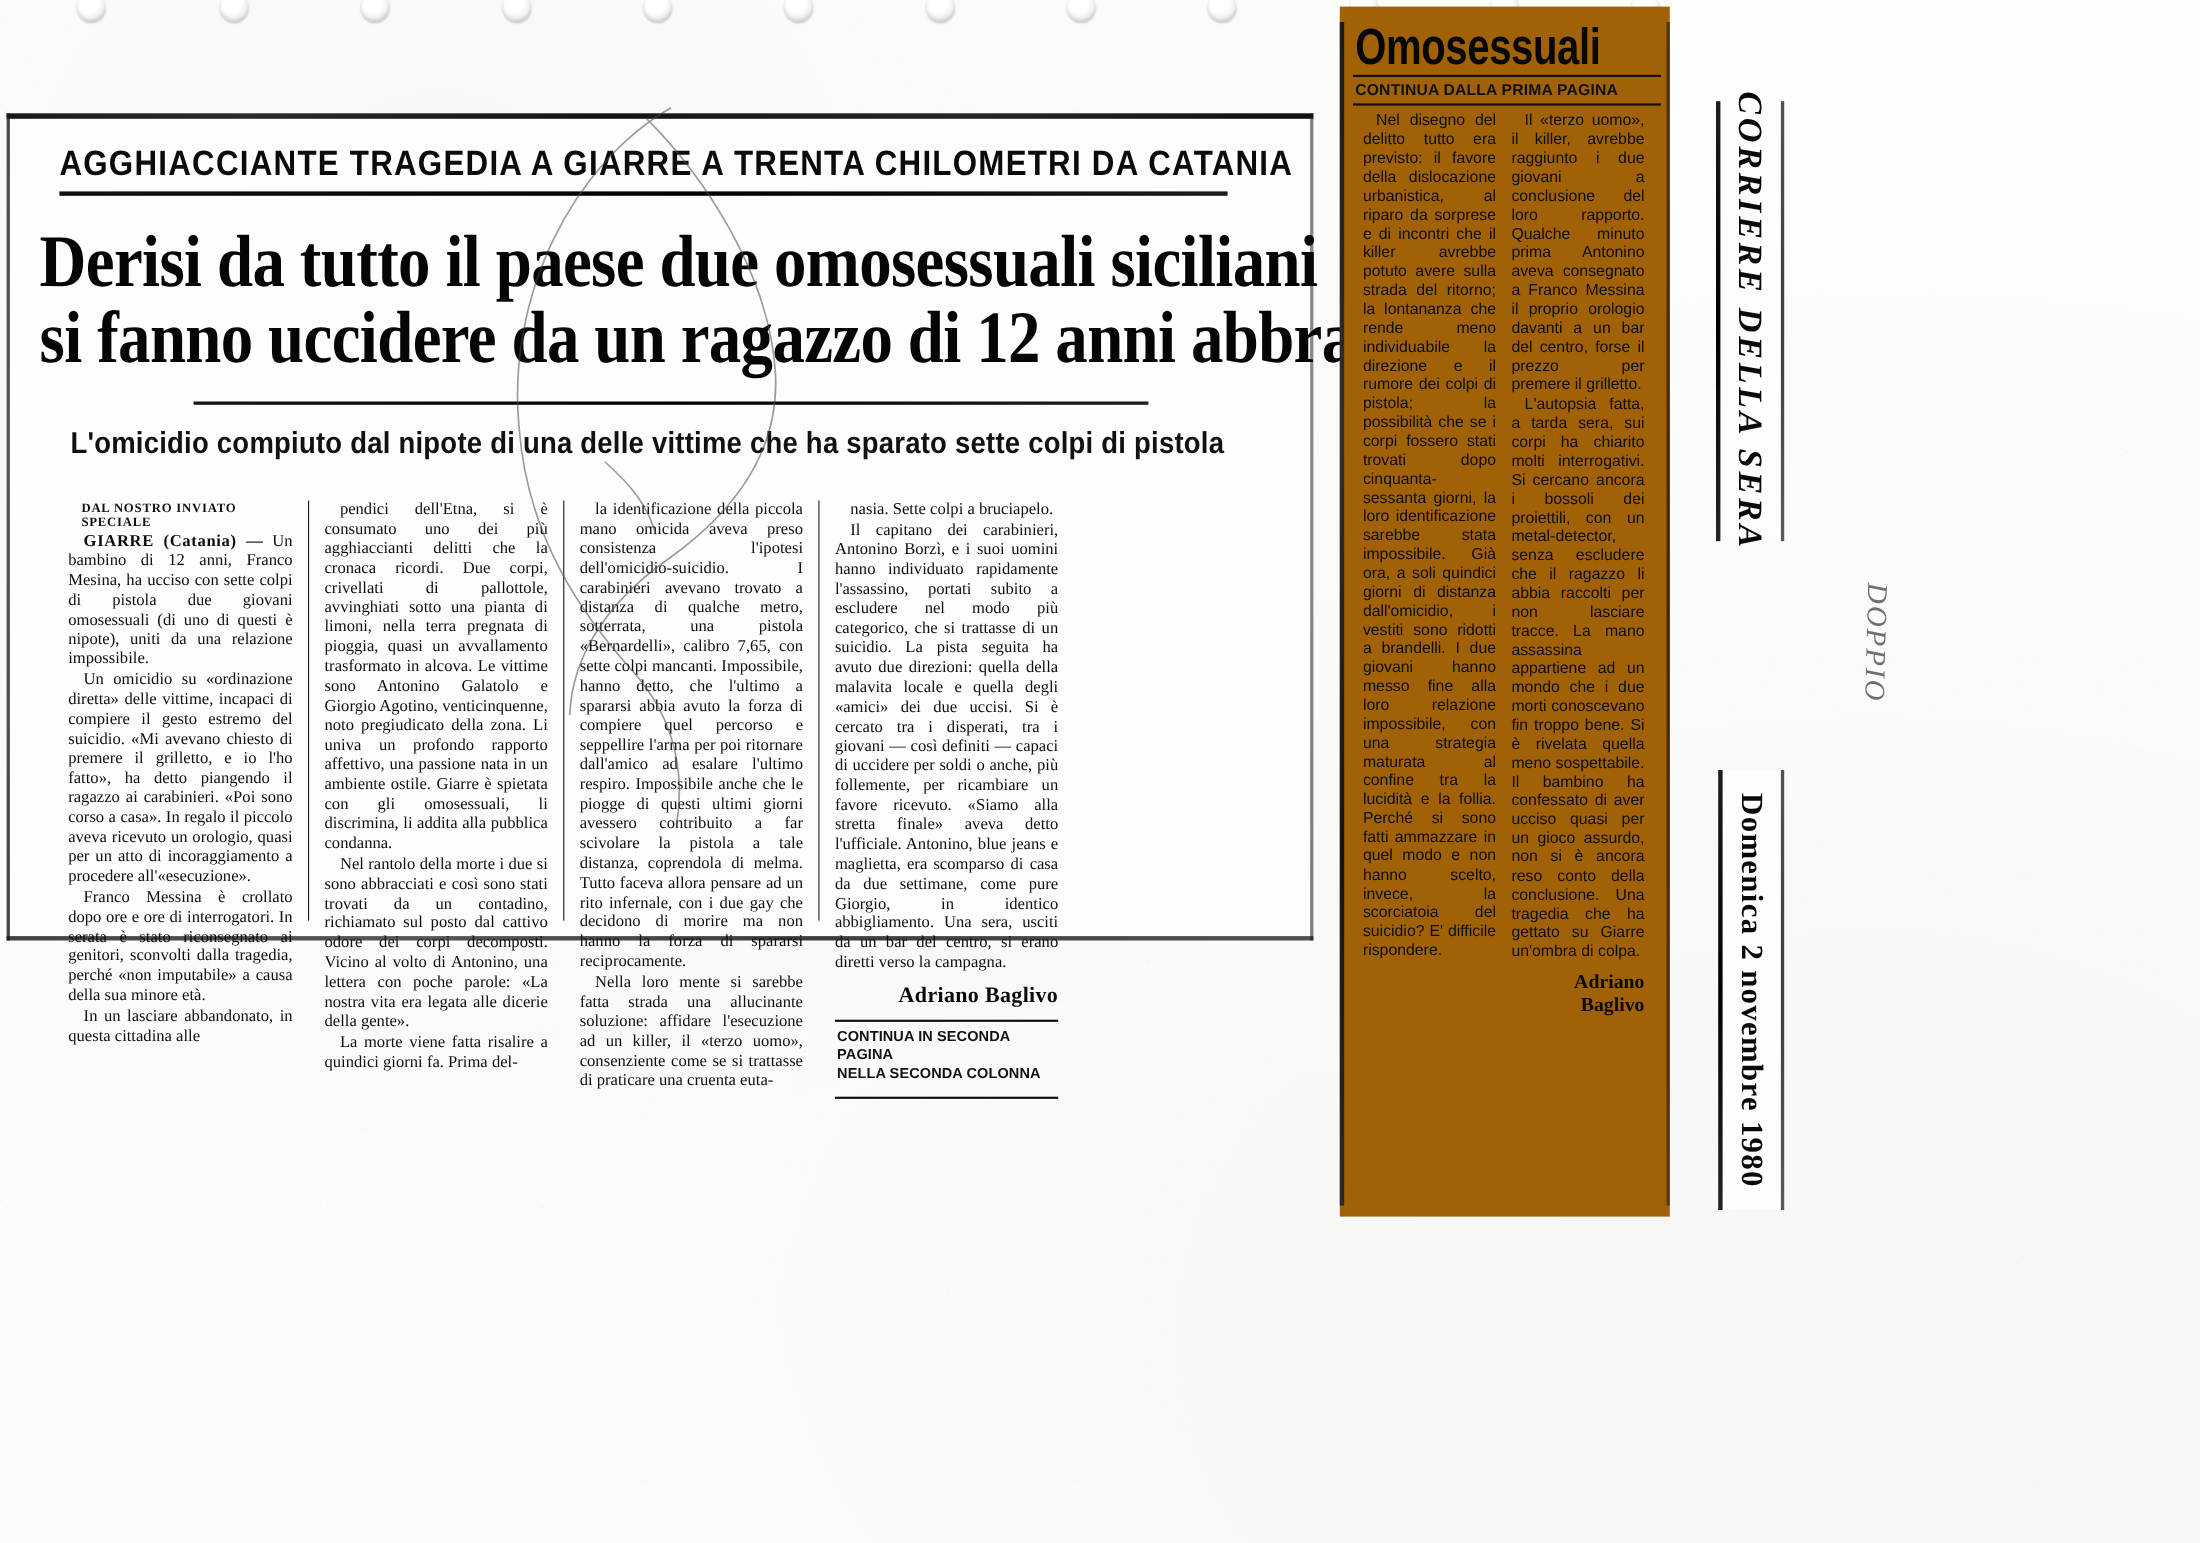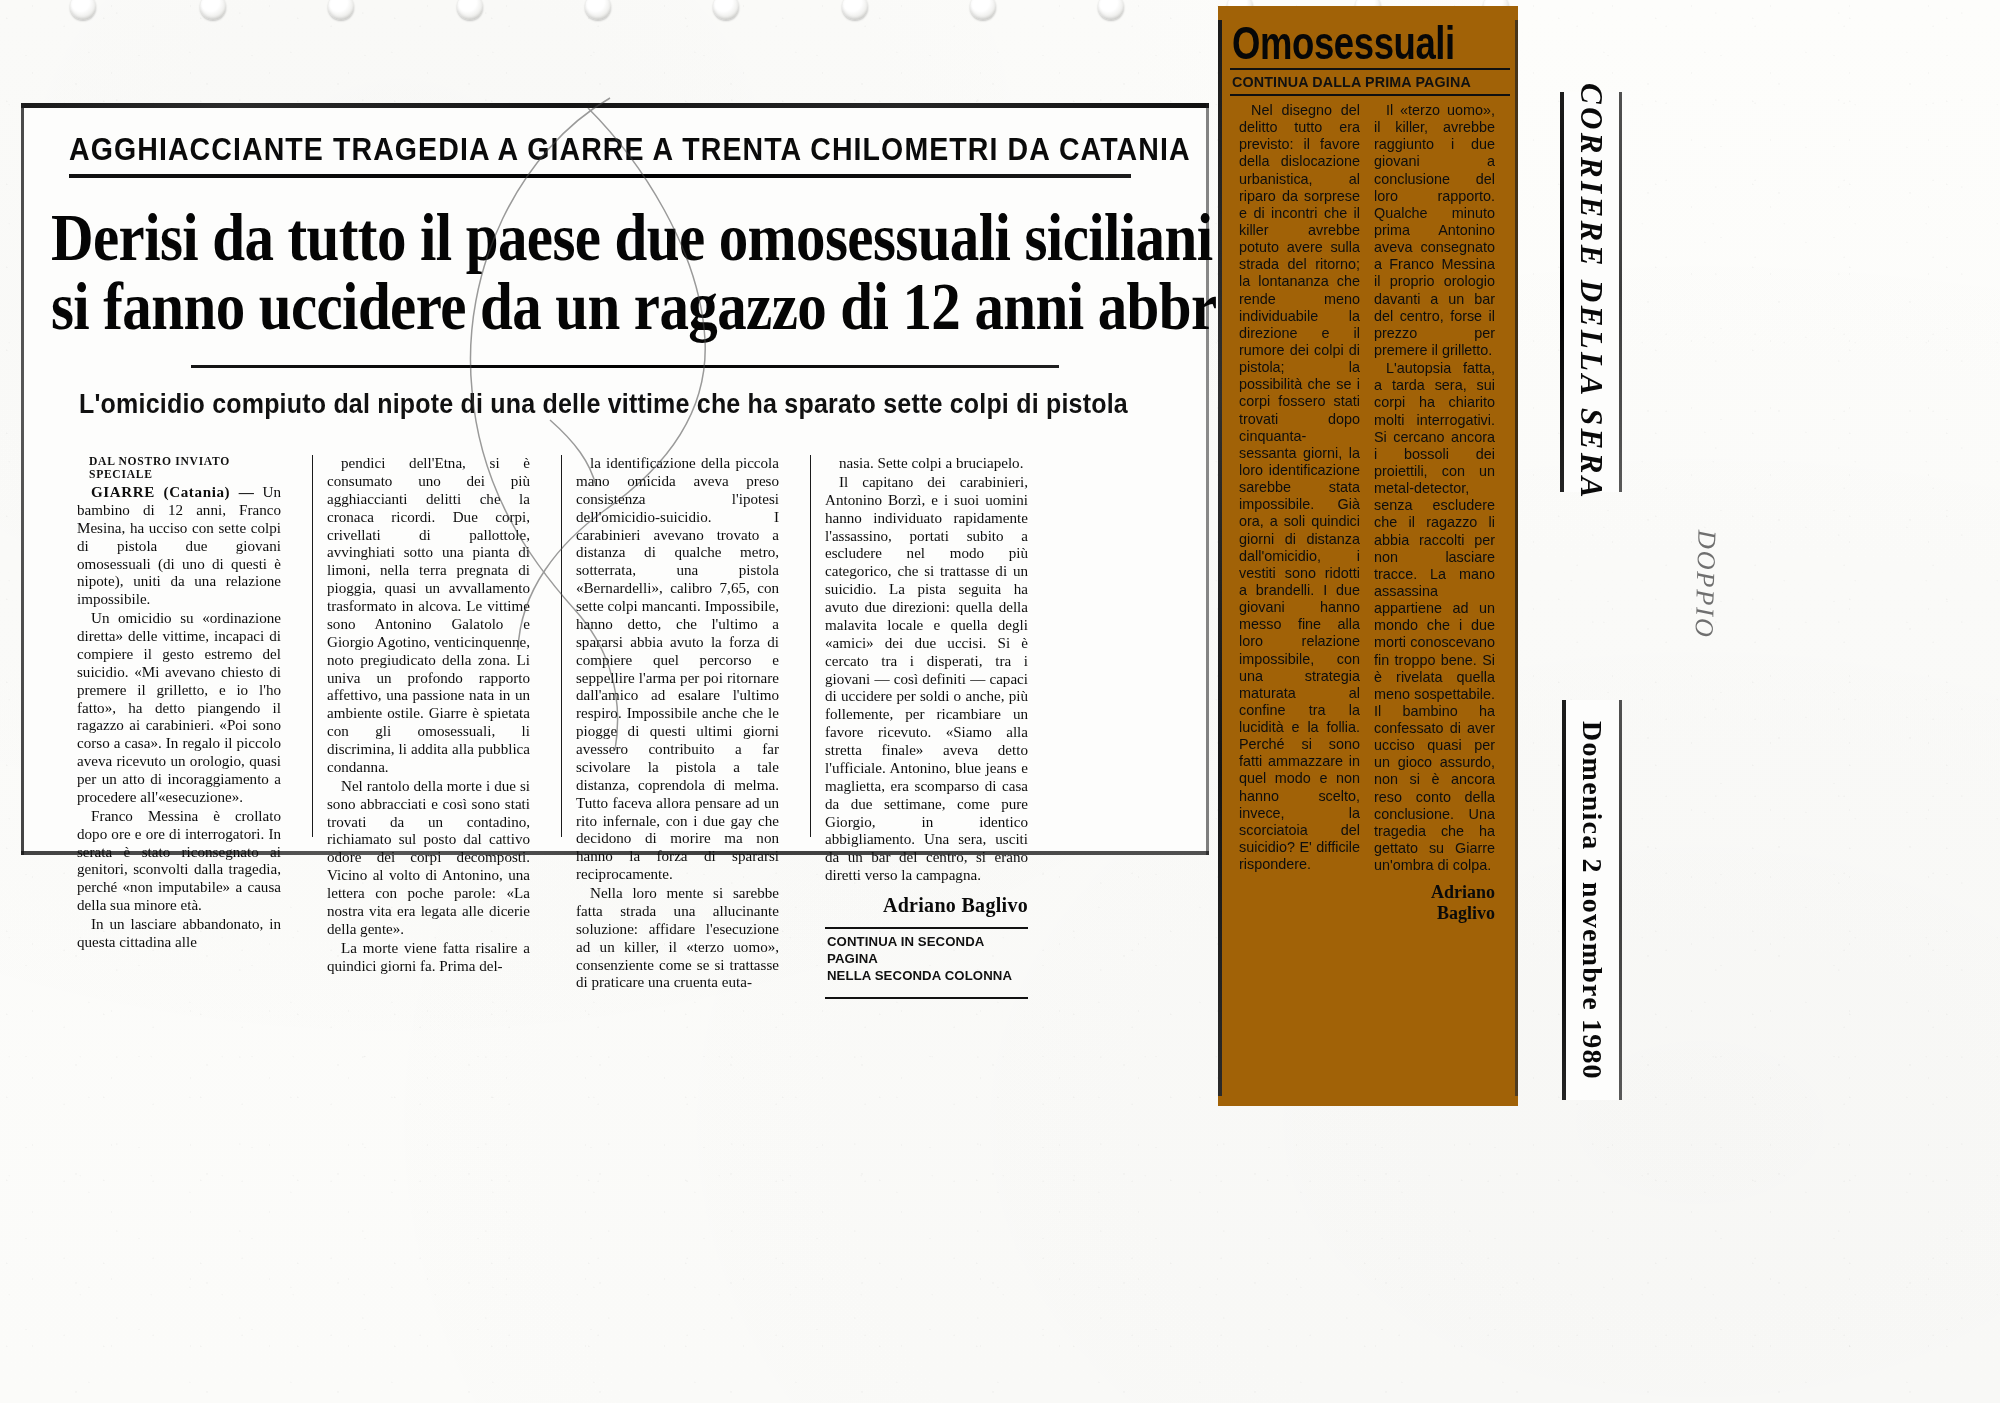--- a/index.html
+++ b/index.html
@@ -45,21 +45,21 @@
     background:radial-gradient(circle at 40% 32%, #ffffff 38%, #f0f0ee 62%, #d7d7d3 86%, #bdbdb8 100%);
     box-shadow:0 1px 2px rgba(0,0,0,.22), inset 0 -2px 3px rgba(0,0,0,.10);
   }
 
   
   .clip{
     position:absolute;
     background:#fdfdfc;
   }
   #main-clipping{
-    left:21px;top:103px;width:1188px;height:752px;
+    left:6px;top:103px;width:1188px;height:752px;
     box-shadow:0 0 0 0 rgba(0,0,0,0);
   }
   #main-clipping .edge-top{
     position:absolute;left:0;right:0;top:0;height:5px;
     background:linear-gradient(90deg,#1a1a1a 0%,#2b2b2b 18%,#141414 46%,#262626 74%,#101010 100%);
   }
   #main-clipping .edge-bottom{
     position:absolute;left:0;right:0;bottom:0;height:4px;
     background:linear-gradient(90deg,#222 0%,#3a3a3a 30%,#1c1c1c 60%,#333 100%);
     opacity:.85;
@@ -121,21 +121,21 @@
     color:#111;
     white-space:nowrap;
     transform:scaleY(1.1);
     transform-origin:left top;
   }
 
   
   #article-body{
     position:absolute;left:42px;top:352px;right:20px;bottom:18px;
     display:flex;
-    gap:17px;
+    gap:0;
   }
   .col{
     position:relative;
     padding:0 14px;
     width:232px;
     box-sizing:border-box;
   }
   .col + .col{border-left:1.6px solid #1b1b1b;}
   .col p{
     margin:0;

